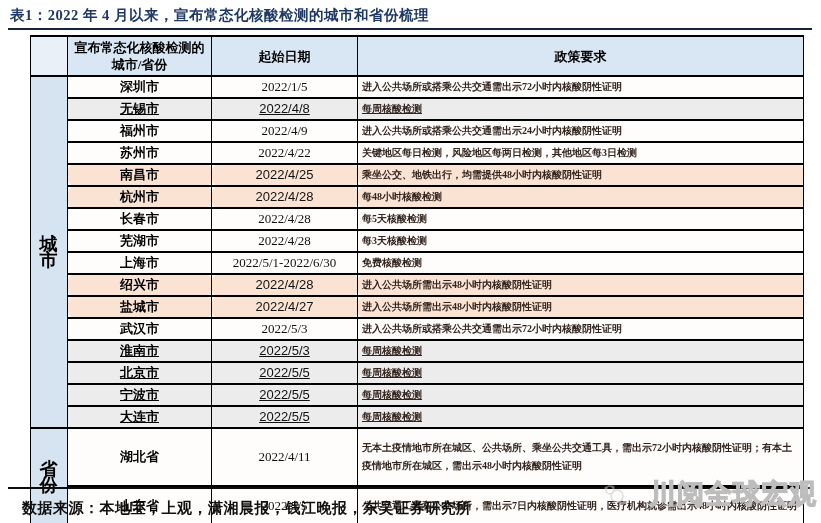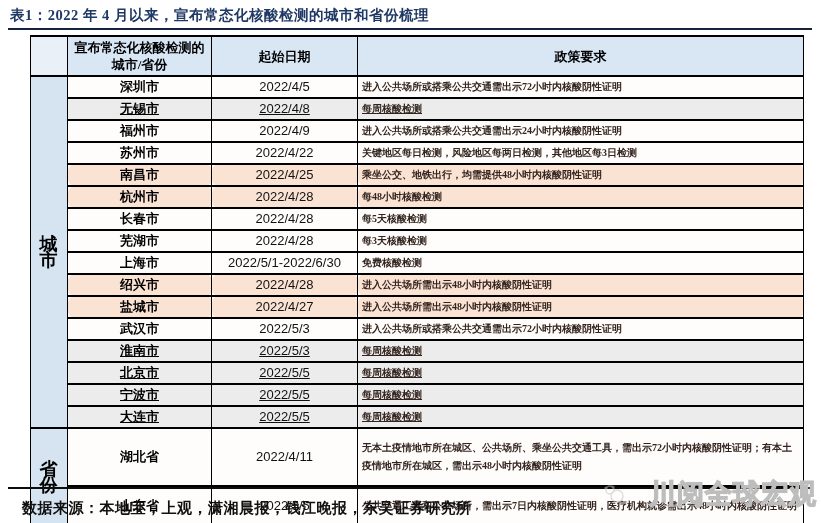--- a/index.html
+++ b/index.html
@@ -22,21 +22,21 @@
   th.corner { background:#eaf0f7; border-color:#000; }
   td.group-cell { background:#d6e4f2; font-weight:bold; font-size:18px;
                   text-align:center; color:#000; letter-spacing:1px; }
   td.cell-name { text-align:center; font-weight:bold; font-size:13px; color:#000; }
   td.cell-date { text-align:center; font-size:13px; color:#111;
                  font-family:"Liberation Sans","DejaVu Sans",sans-serif;
                  font-stretch:condensed; }
   td.cell-policy { text-align:left; padding:1px 4px; font-size:10px;
                    font-weight:600; color:#33241e; line-height:18px; }
   tbody tr td { height:17px; line-height:16px; }
-  tbody tr.bg-white td { background:#fffdfb; }
+  tbody tr.bg-white td { background:#fffdfb;font-family:Liberation Serif, serif; }
   tbody tr.bg-gray  td { background:#ececec;text-decoration:underline; }
   tbody tr.bg-peach td { background:#fbe3d4;border-radius:7px; }
   tbody tr.bg-white td.group-cell, tbody tr.bg-gray td.group-cell,
   tbody tr.bg-peach td.group-cell { background:#d6e4f2; }
   tbody tr:nth-child(17) td { height:58px; }
   tbody tr:nth-child(18) td { height:40px; }
 
   .bottom-rule { position:absolute; left:8px; top:487px; width:804px; height:2px;
                  background:#0c0c0c; }
   .source-line { position:absolute; left:22px; top:499px; font-size:15px;
@@ -69,21 +69,21 @@
         <th class="corner"></th>
         <th>宣布常态化核酸检测的城市/省份</th>
         <th>起始日期</th>
         <th>政策要求</th>
       </tr>
     </thead>
     <tbody>
         <tr class="bg-white">
           <td class="group-cell" rowspan="16">城市</td>
           <td class="cell-name">深圳市</td>
-          <td class="cell-date">2022/4/5</td>
+          <td class="cell-date">2022/1/5</td>
           <td class="cell-policy">进入公共场所或搭乘公共交通需出示72小时内核酸阴性证明</td>
         </tr>
         <tr class="bg-gray">
           <td class="cell-name">无锡市</td>
           <td class="cell-date">2022/4/8</td>
           <td class="cell-policy">每周核酸检测</td>
         </tr>
         <tr class="bg-white">
           <td class="cell-name">福州市</td>
           <td class="cell-date">2022/4/9</td>

